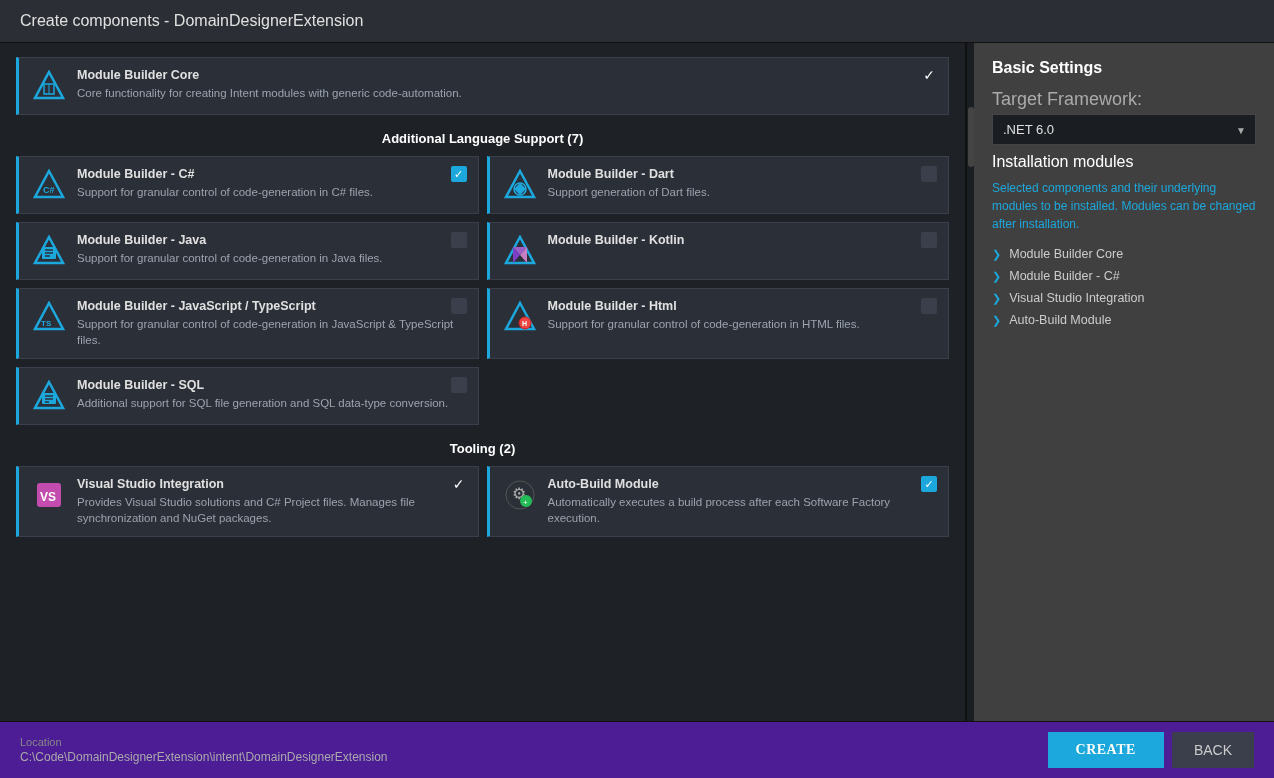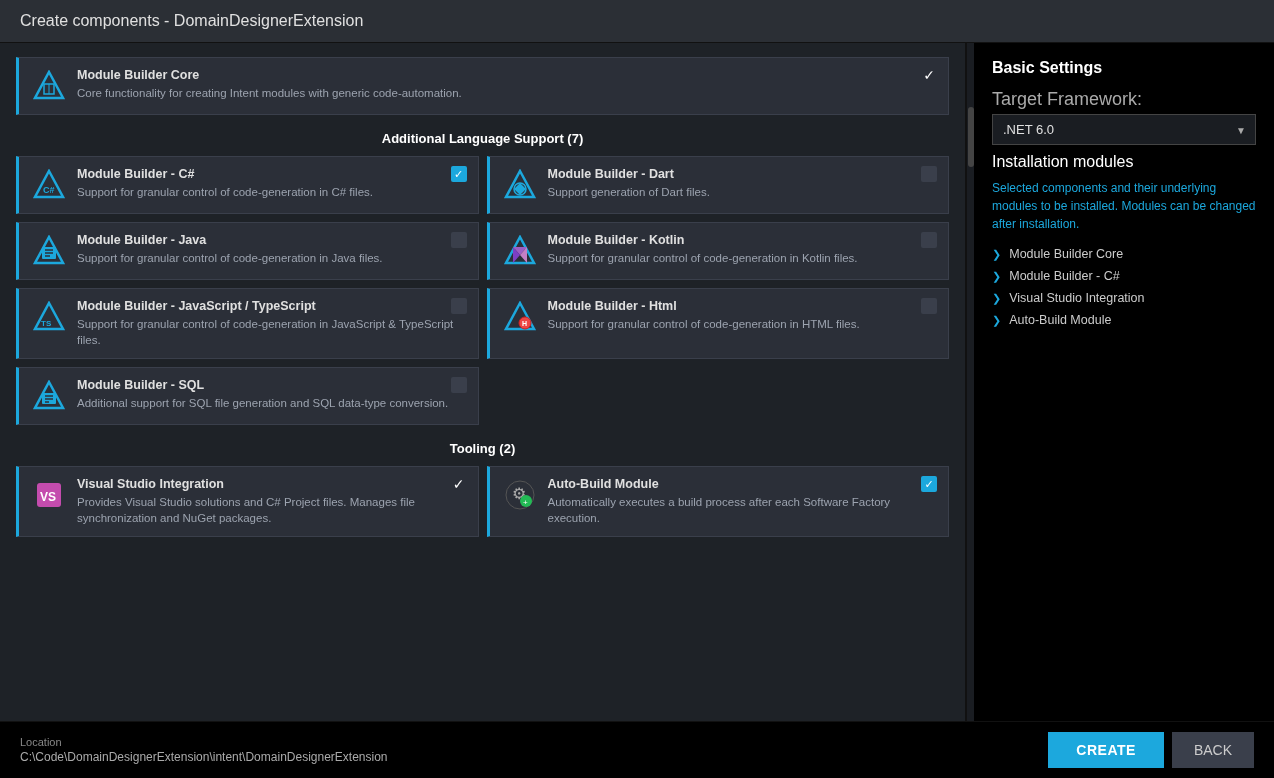--- a/index.html
+++ b/index.html
@@ -33,21 +33,21 @@
       overflow-y: auto;
       padding: 14px 16px;
       border-right: 1px solid #111;
     }
     .left-panel::-webkit-scrollbar { width: 8px; }
     .left-panel::-webkit-scrollbar-track { background: #1e2227; }
     .left-panel::-webkit-scrollbar-thumb { background: #444; border-radius: 4px; }
     .right-panel {
       width: 300px;
       padding: 16px 18px;
-      background: #000000;
+      background: #404040;
       flex-shrink: 0;
       overflow-y: auto;
     }
     
     .module-card {
       background: #2b2f38;
       border: 1px solid #3a3f4b;
       border-left: 3px solid #1ca8dd;
       padding: 10px 12px;
       margin-bottom: 8px;
@@ -187,21 +187,21 @@
       color: #ccc;
     }
     .install-item::before {
       content: '❯';
       color: #1ca8dd;
       margin-right: 8px;
       font-size: 11px;
     }
     
     .bottom-bar {
-      background: #000000;
+      background: #4c1d95;
       border-top: 1px solid #111;
       padding: 10px 20px;
       display: flex;
       justify-content: space-between;
       align-items: center;
       flex-shrink: 0;
     }
     .location-info { }
     .location-label {
       font-size: 11px;
@@ -219,20 +219,21 @@
     }
     .btn-create {
       background: #1ca8dd;
       color: #fff;
       border: none;
       padding: 10px 28px;
       font-size: 14px;
       font-weight: 600;
       cursor: pointer;
       letter-spacing: 0.5px;
+      font-family: Liberation Serif, serif;
     }
     .btn-back {
       background: #3a3f4b;
       color: #ccc;
       border: none;
       padding: 10px 22px;
       font-size: 14px;
       cursor: pointer;
     }
   </style>
@@ -325,21 +326,20 @@
         <div class="module-icon">
           <svg width="32" height="32" viewBox="0 0 32 32">
             <polygon points="16,2 30,28 2,28" fill="none" stroke="#1ca8dd" stroke-width="2.5"></polygon>
             <polygon points="9,12 23,12 16,20" fill="#9c5fc5"></polygon>
             <polygon points="9,12 16,20 9,28" fill="#7c3fc5"></polygon>
             <polygon points="16,20 23,12 23,28" fill="#c57fc5"></polygon>
           </svg>
         </div>
         <div class="module-info">
           <div class="module-name">Module Builder - Kotlin</div>
-          <div class="module-desc">Support for granular control of code-generation in Kotlin files.</div>
         </div>
         <div class="check-mark">
           <div class="check-dark"></div>
         </div>
       </div>
     </div>
 
     <div class="card-grid">
       <div class="module-card">
         <div class="module-icon">

